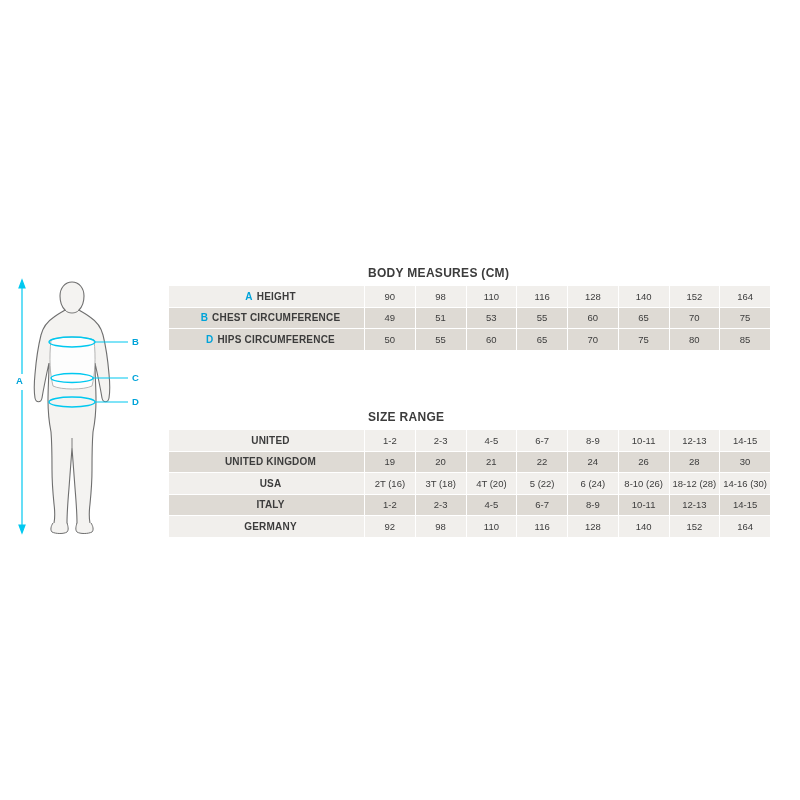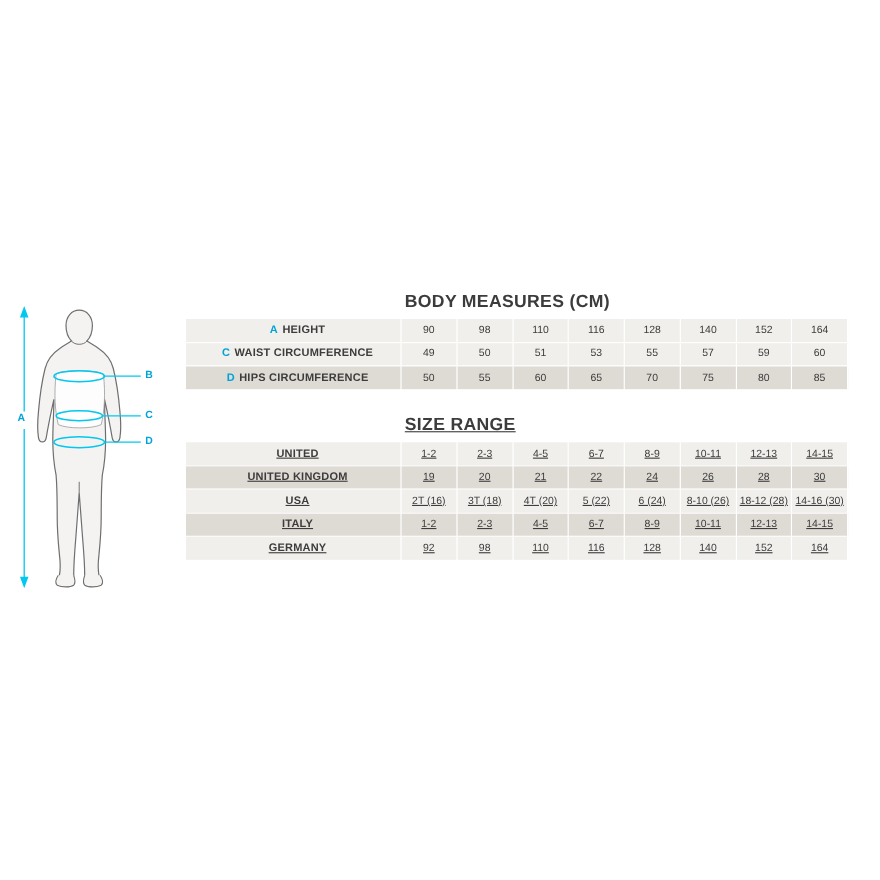--- a/index.html
+++ b/index.html
@@ -32,24 +32,24 @@
     height: 290px;
   }
 
   
   .table-block {
     position: absolute;
     left: 168px;
     width: 602px;
   }
   .block-body { position: absolute; top: 266px; }
-  .block-size { position: absolute; top: 378px; text-decoration: underline; }
+  .block-size { position: absolute; top: 410px; }
 
   .block-title {
-    font-size: 16px;
+    font-size: 12px;
     font-weight: bold;
     color: #3c3c3c;
     letter-spacing: 0.3px;
     padding-left: 200px;
     margin-bottom: 5px;
   }
 
   table {
     border-collapse: collapse;
     width: 602px;
@@ -193,30 +193,30 @@
           <td class="label"><span class="key">A</span><span>HEIGHT</span></td>
           <td>90</td>
           <td>98</td>
           <td>110</td>
           <td>116</td>
           <td>128</td>
           <td>140</td>
           <td>152</td>
           <td>164</td>
         </tr>
-        <tr class="odd">
-          <td class="label"><span class="key">C</span><span>WAIST CIRCUMFERENCE</span></td>
+        <tr class="even">
+          <td class="label"><span class="key">B</span><span>CHEST CIRCUMFERENCE</span></td>
           <td>49</td>
-          <td>50</td>
           <td>51</td>
           <td>53</td>
           <td>55</td>
-          <td>57</td>
-          <td>59</td>
           <td>60</td>
+          <td>65</td>
+          <td>70</td>
+          <td>75</td>
         </tr>
         <tr class="even">
           <td class="label"><span class="key">D</span><span>HIPS CIRCUMFERENCE</span></td>
           <td>50</td>
           <td>55</td>
           <td>60</td>
           <td>65</td>
           <td>70</td>
           <td>75</td>
           <td>80</td>

